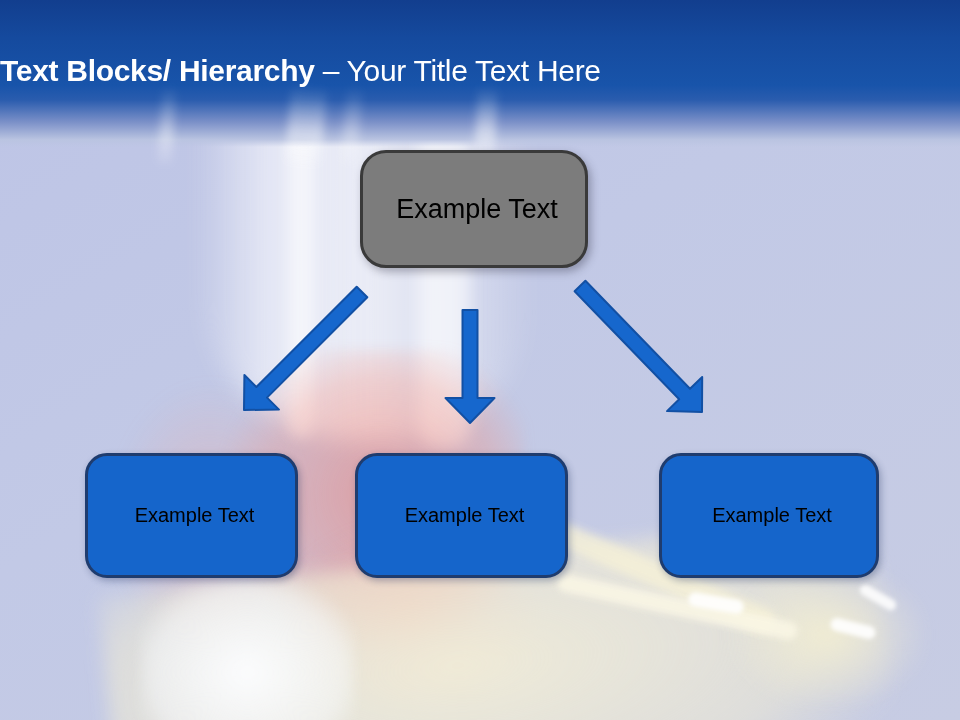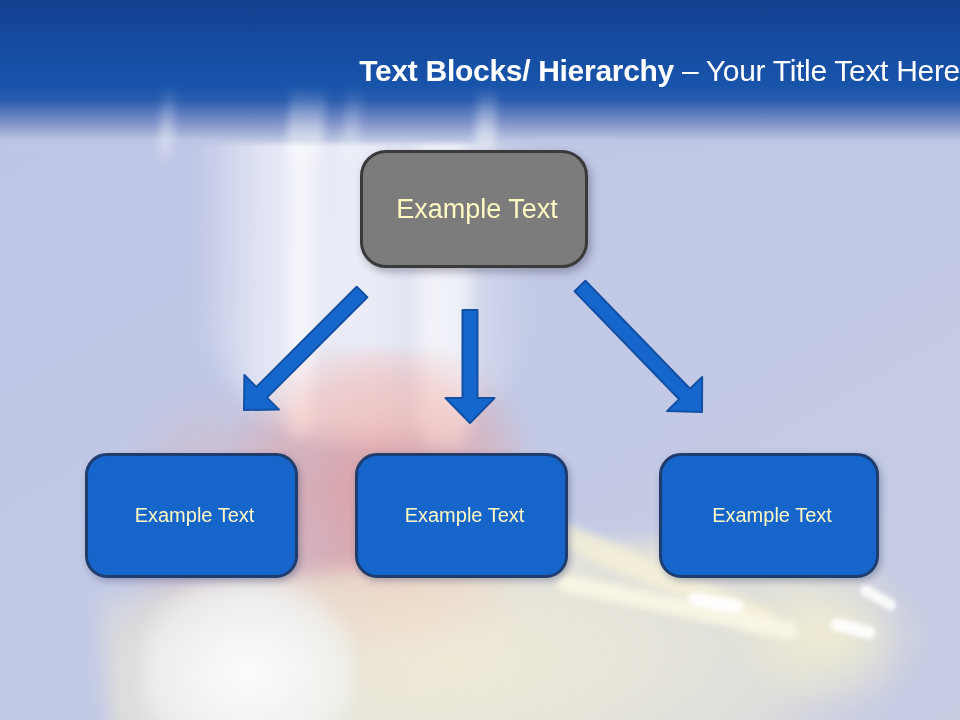--- a/index.html
+++ b/index.html
@@ -38,27 +38,27 @@
 
   
   .header{position:absolute;left:0;top:0;width:960px;height:147px;
     background:linear-gradient(180deg,#123e8e 0%,#154a9e 26%,#1854aa 58%,#2a5cae 68%,#7b90c8 83%,#bac4e1 95%,rgba(195,203,228,0) 100%);}
   .streak{position:absolute;top:86px;height:78px;
     background:linear-gradient(180deg,rgba(255,255,255,0) 0%,rgba(255,255,255,.55) 62%,rgba(255,255,255,.12) 100%);filter:blur(4px);}
   .streak.s1{left:160px;width:14px;transform:rotate(4deg);opacity:.7;}
   .streak.s2{left:288px;width:36px;transform:rotate(5deg);opacity:.85;}
   .streak.s3{left:344px;width:16px;transform:rotate(5deg);opacity:.55;}
   .streak.s4{left:476px;width:20px;transform:rotate(3deg);opacity:.9;}
-  .title{position:absolute;left:0;top:54px;width:100%;text-align:right;
+  .title{position:absolute;left:0;top:54px;width:100%;text-align:left;
     color:#fff;font-size:30px;letter-spacing:-.3px;white-space:pre;}
   .title .t-bold{font-weight:bold;}
 
   
   .block{position:absolute;display:flex;align-items:center;justify-content:center;
-    color:#fef9c3;text-align:center;cursor:default;padding-left:6px;}
+    color:#000000;text-align:center;cursor:default;padding-left:6px;}
   .block-root{left:360px;top:150px;width:228px;height:118px;border-radius:26px;
     background:#7c7c7c;border:3px solid #3a3a3a;font-size:27px;
     box-shadow:3px 4px 9px rgba(40,40,60,.35);}
   .block-child{top:453px;height:125px;border-radius:22px;background:#1565cb;
     border:3px solid #1f3c6e;font-size:20px;box-shadow:2px 3px 7px rgba(25,45,90,.32);}
   .block-child.c1{left:85px;width:213px;}
   .block-child.c2{left:355px;width:213px;}
   .block-child.c3{left:659px;width:220px;}
 
   .arrows-svg{position:absolute;left:0;top:0;width:960px;height:720px;pointer-events:none;}

